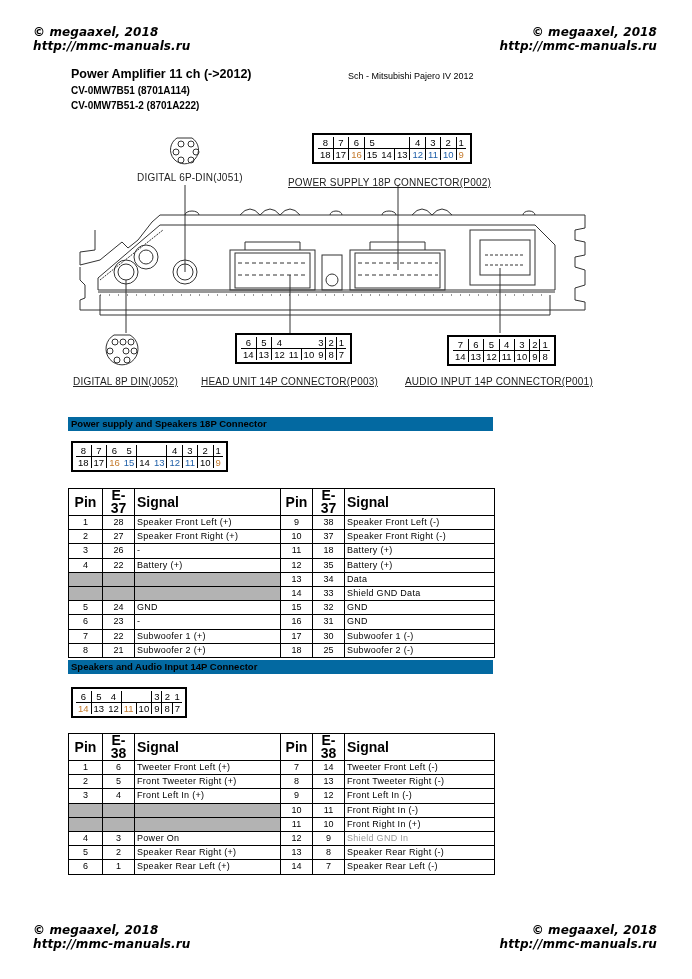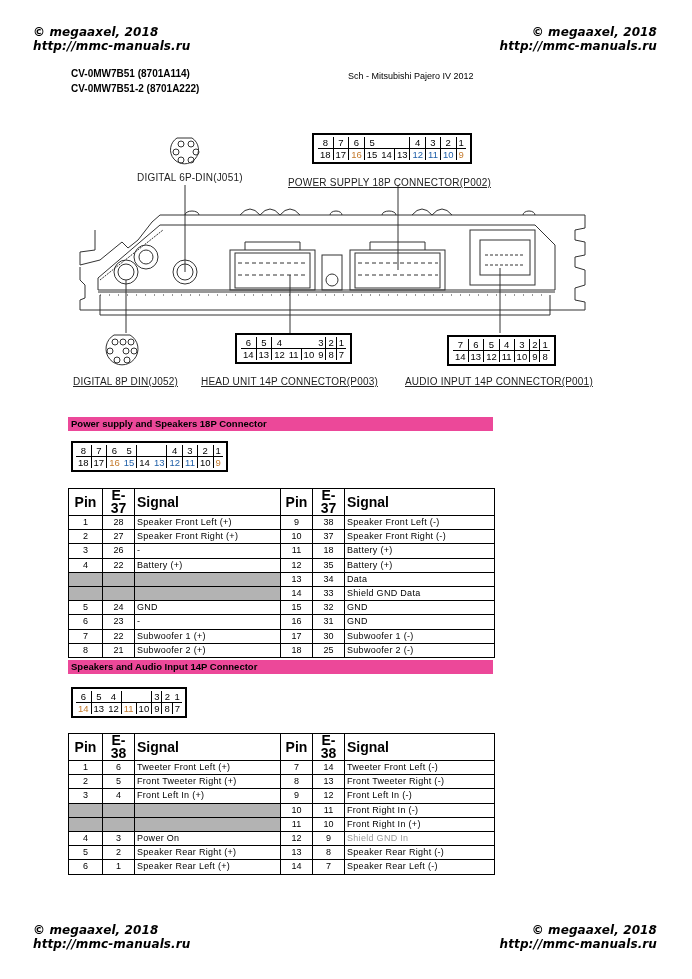--- a/index.html
+++ b/index.html
@@ -19,21 +19,21 @@
   .diag-label { position:absolute; font-size:10px; color:#222; text-decoration:underline; letter-spacing:0.2px; white-space:nowrap; }
   .pinbox { position:absolute; border:2px solid #000; background:#fff; padding:2px 4px; }
   .pinbox table { border-collapse:collapse; font-size:9.5px; line-height:11px; }
   .pinbox td { padding:0 2px; text-align:center; border-left:1px solid #000; }
   .pinbox td:first-child { border-left:none; }
   .pinbox tr.bot td { border-top:1px solid #000; }
   .pinbox td.noL { border-left:none; }
   .c-blue { color:#1f5fa8; }
   .c-orange { color:#c47a2c; }
   
-  .section-bar { position:absolute; left:68px; width:425px; height:14px; background:#ec4899; font-weight:bold; font-size:9.5px; line-height:14px; padding-left:3px; box-sizing:border-box; }
+  .section-bar { position:absolute; left:68px; width:425px; height:14px; background:#0369a1; font-weight:bold; font-size:9.5px; line-height:14px; padding-left:3px; box-sizing:border-box; }
   .pin-table { position:absolute; left:68px; width:426px; border-collapse:collapse; font-size:9px; }
   .pin-table td, .pin-table th { border:1px solid #000; height:13.2px; padding:0 2px; line-height:13px; }
   .pin-table th { font-weight:bold; text-align:center; font-size:14px; }
   .pin-table th.sig { text-align:left; }
   .pin-table td.num { text-align:center; }
   .pin-table td.sig { text-align:left; letter-spacing:0.3px; }
   .pin-table td.shade { background:#b3b3b3; }
   .pin-table td.muted { color:#9a9a9a; }
   .pin-table { table-layout:fixed; }
 </style>
@@ -43,20 +43,21 @@
 <div class="copy left top">
   <div>© megaaxel, 2018</div>
   <div>http://mmc-manuals.ru</div>
 </div>
 <div class="copy right top">
   <div>© megaaxel, 2018</div>
   <div>http://mmc-manuals.ru</div>
 </div>
 
 <div class="title-block">
+  <div class="title">Power Amplifier 11 ch (-&gt;2012)</div>
   <div class="model">CV-0MW7B51 (8701A114)</div>
   <div class="model">CV-0MW7B51-2 (8701A222)</div>
 </div>
 <div class="subtitle">Sch - Mitsubishi Pajero IV 2012</div>
 
 <div class="diagram">
   <svg width="560" height="270" viewBox="0 0 560 270">
     <g fill="none" stroke="#333" stroke-width="1">
 
       <g>

